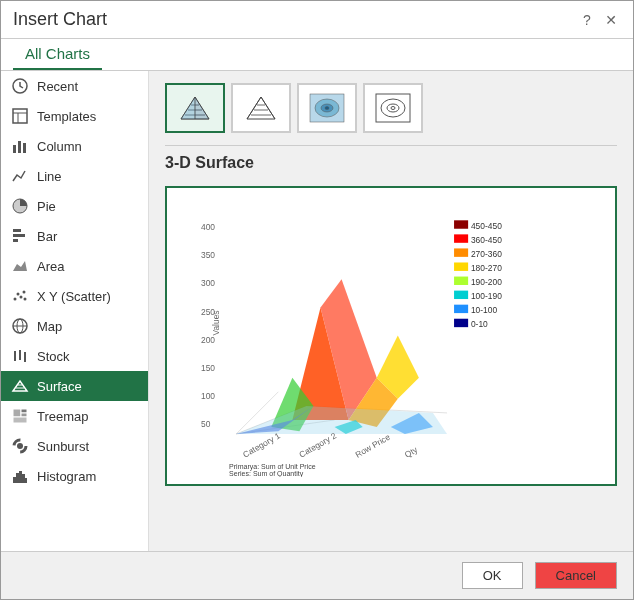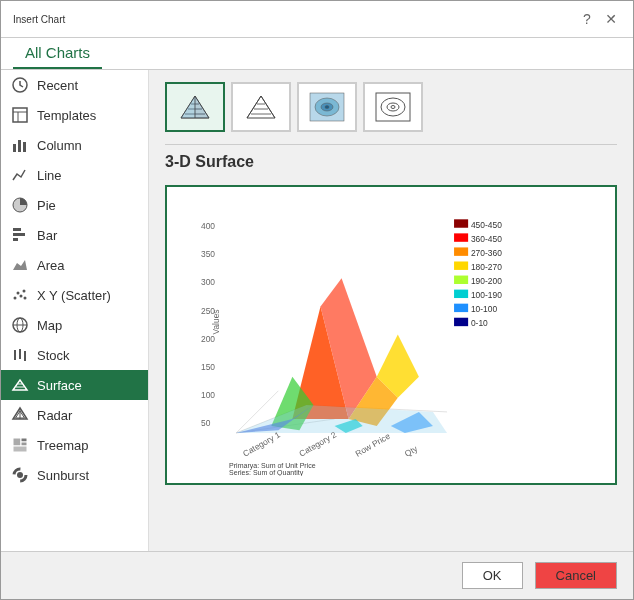--- a/index.html
+++ b/index.html
@@ -23,21 +23,21 @@
     }
     .title-bar {
       background: #fff;
       border-bottom: 1px solid #ccc;
       padding: 8px 12px;
       display: flex;
       align-items: center;
       justify-content: space-between;
     }
     .title-bar-title {
-      font-size: 10px;
+      font-size: 18px;
       font-weight: 400;
       color: #333;
     }
     .title-bar-controls {
       display: flex;
       gap: 4px;
     }
     .title-btn {
       width: 20px;
       height: 20px;
@@ -315,30 +315,20 @@
         <span class="sidebar-icon">
           <svg viewBox="0 0 18 18" width="18" height="18">
               <polygon points="2,14 9,4 16,14" fill="none" stroke="#fff" stroke-width="1.5"></polygon>
               <line x1="5" y1="11" x2="13" y2="11" stroke="#fff" stroke-width="1"></line>
               <line x1="7" y1="8" x2="11" y2="8" stroke="#fff" stroke-width="1"></line>
             </svg>
         </span>
         <span>Surface</span>
       </div>
 
-      <div class="sidebar-item">
-        <span class="sidebar-icon">
-          <svg viewBox="0 0 18 18" width="18" height="18">
-              <polygon points="9,2 16,13 2,13" fill="none" stroke="#555" stroke-width="1.5"></polygon>
-              <polygon points="9,5 13.5,12 4.5,12" fill="none" stroke="#555" stroke-width="1"></polygon>
-              <line x1="9" y1="2" x2="9" y2="13" stroke="#555" stroke-width="1"></line>
-            </svg>
-        </span>
-        <span>Radar</span>
-      </div>
 
       <div class="sidebar-item">
         <span class="sidebar-icon">
           <svg viewBox="0 0 18 18" width="18" height="18">
               <rect x="2" y="2" width="8" height="8" fill="#aaa" stroke="#fff" stroke-width="1"></rect>
               <rect x="10" y="2" width="6" height="4" fill="#777" stroke="#fff" stroke-width="1"></rect>
               <rect x="10" y="6" width="6" height="4" fill="#999" stroke="#fff" stroke-width="1"></rect>
               <rect x="2" y="10" width="14" height="6" fill="#bbb" stroke="#fff" stroke-width="1"></rect>
             </svg>
         </span>
@@ -348,20 +338,32 @@
       <div class="sidebar-item">
         <span class="sidebar-icon">
           <svg viewBox="0 0 18 18" width="18" height="18">
               <circle cx="9" cy="9" r="3" fill="#555"></circle>
               <circle cx="9" cy="9" r="6" fill="none" stroke="#555" stroke-width="3" stroke-dasharray="9 10"></circle>
             </svg>
         </span>
         <span>Sunburst</span>
       </div>
 
+      <div class="sidebar-item">
+        <span class="sidebar-icon">
+          <svg viewBox="0 0 18 18" width="18" height="18">
+              <rect x="2" y="10" width="3" height="6" fill="#555"></rect>
+              <rect x="5" y="6" width="3" height="10" fill="#555"></rect>
+              <rect x="8" y="4" width="3" height="12" fill="#555"></rect>
+              <rect x="11" y="7" width="3" height="9" fill="#555"></rect>
+              <rect x="14" y="11" width="2" height="5" fill="#555"></rect>
+            </svg>
+        </span>
+        <span>Histogram</span>
+      </div>
 
 
       <div class="sidebar-item">
         
         
       </div>
 
     </div>
 
     <div class="main-content">

